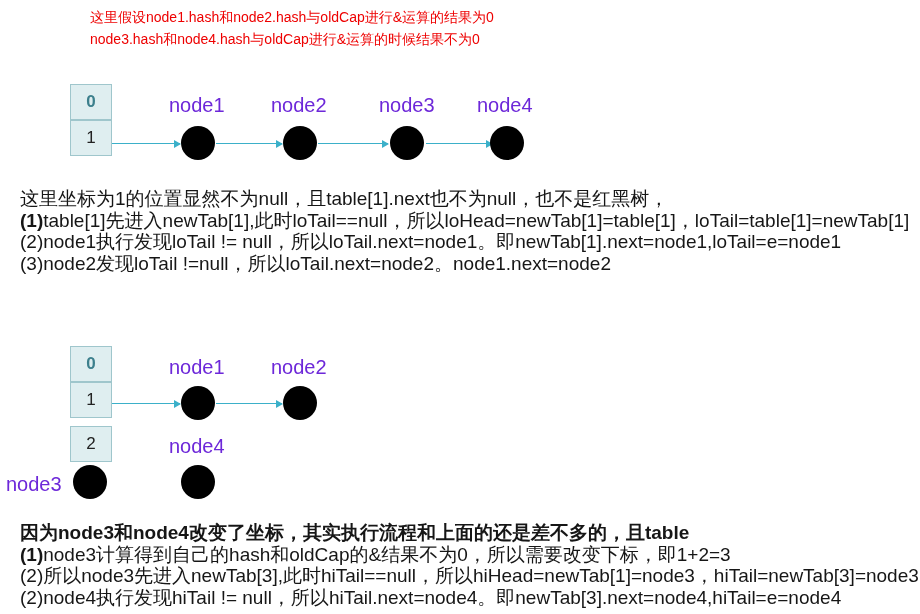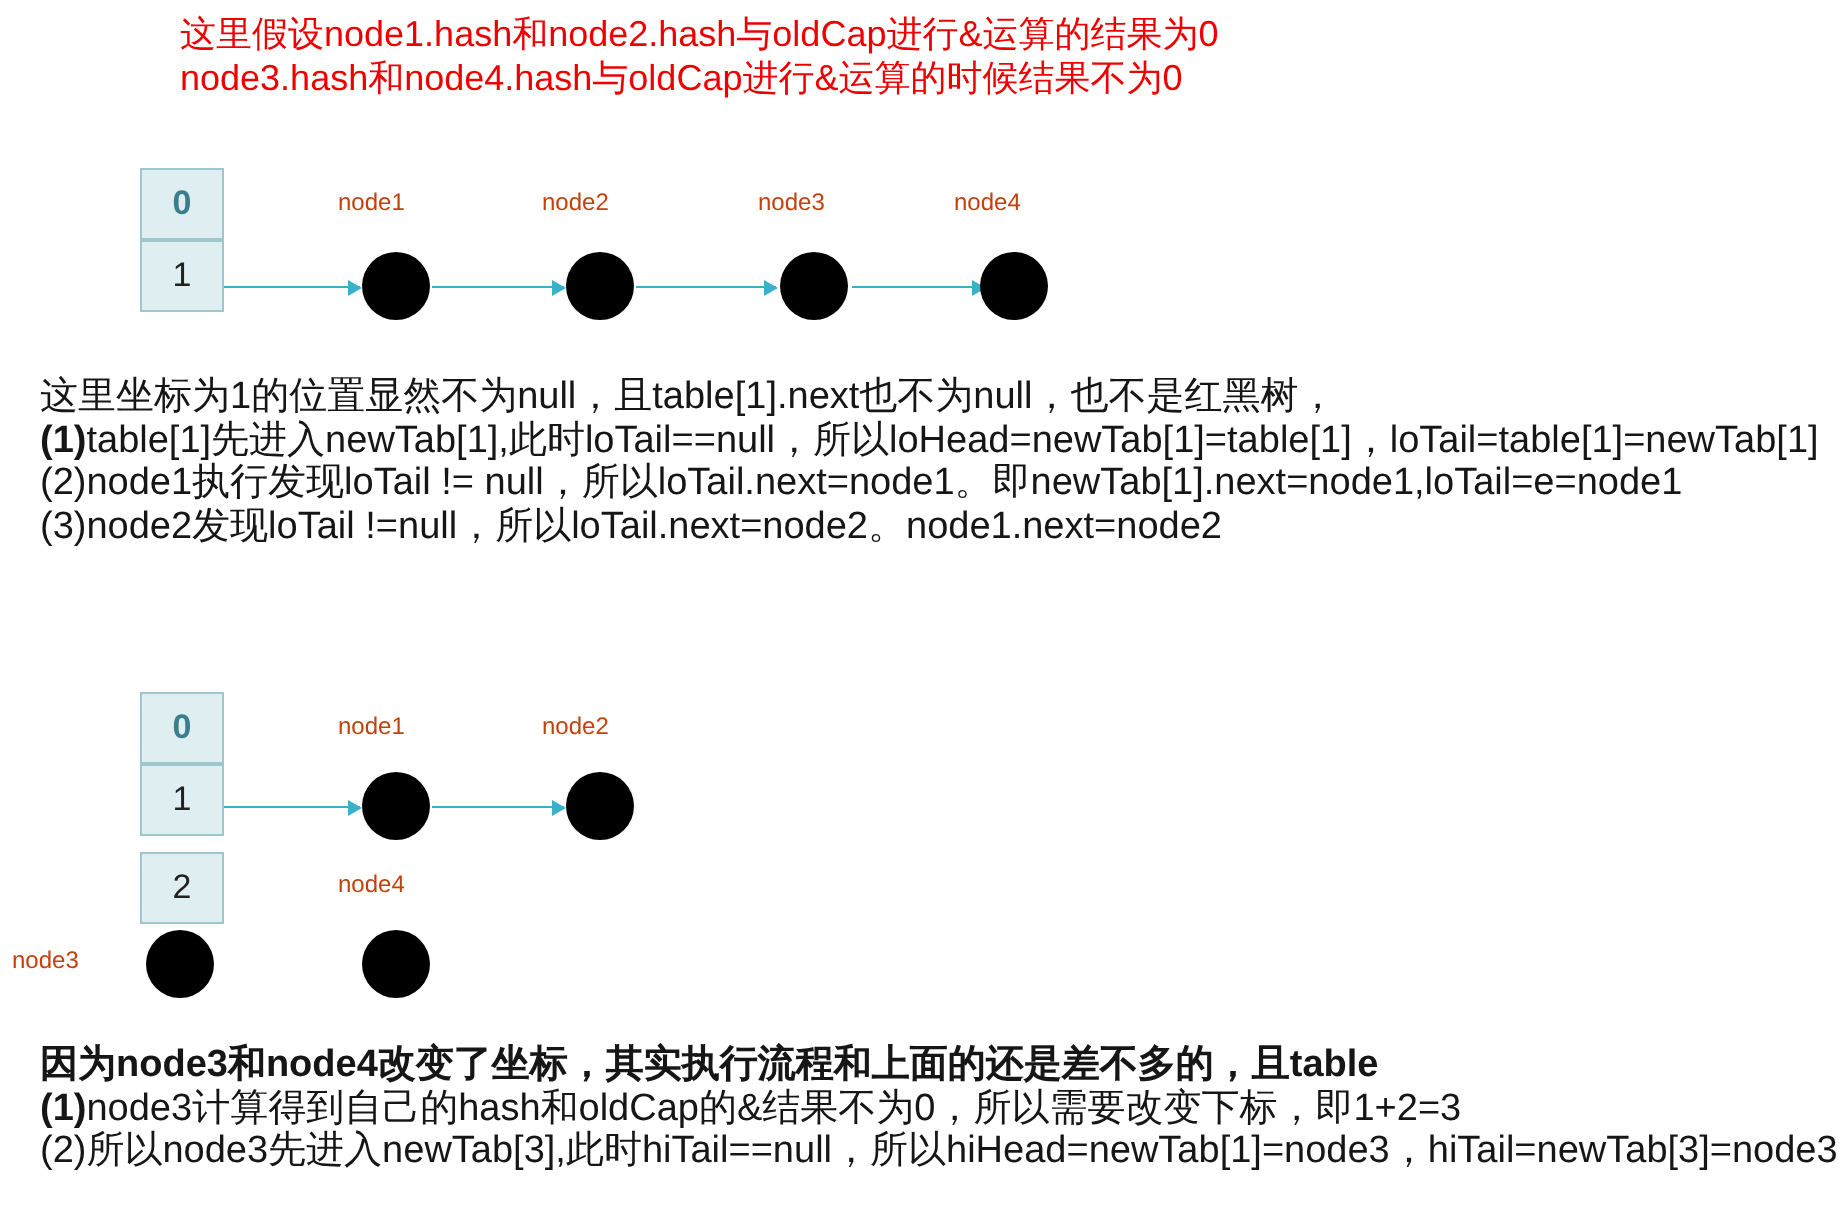--- a/index.html
+++ b/index.html
@@ -16,21 +16,21 @@
     overflow: hidden;
   }
   .abs { position: absolute; }
 
   
   .note-red {
     left: 90px;
     top: 6px;
     width: 700px;
     color: #ee0000;
-    font-size: 18px;
+    font-size: 14px;
     line-height: 22px;
   }
 
   
   .cell {
     width: 42px;
     height: 36px;
     background: #dfeef0;
     border: 1px solid #9fc6cc;
     box-sizing: border-box;
@@ -43,22 +43,22 @@
   .cell.idx0 { color: #3c7f8c; font-weight: bold; }
 
   
   .node {
     width: 34px;
     height: 34px;
     border-radius: 50%;
     background: #000000;
   }
   .node-label {
-    font-size: 12px;
-    color: #c2410c;
+    font-size: 20px;
+    color: #6d28d9;
     white-space: nowrap;
   }
 
   
   .arrow {
     height: 1px;
     background: #3bb0c9;
   }
   .arrow::after {
     content: "";
@@ -147,13 +147,16 @@
 <div class="abs para" style="left:20px; top:522px; width:895px;">
   <div>
     <b>因为node3和node4改变了坐标，其实执行流程和上面的还是差不多的，且table</b>
   </div>
   <div>
     <b>(1)</b><span>node3计算得到自己的hash和oldCap的&amp;结果不为0，所以需要改变下标，即1+2=3</span>
   </div>
   <div class="nowrap">
     <span>(2)所以node3先进入newTab[3],此时hiTail==null，所以</span><span class="u-red">hiHead</span><span>=newTab[1]=node3，hiTail=newTab[3]=node3</span>
   </div>
+  <div class="nowrap">
+    <span>(2)node4执行发现hiTail != null，所以</span><span class="u-red">hiTail.next</span><span>=node4。即newTab[3].next=node4,hiTail=e=node4</span>
+  </div>
 </div>
 
 </body></html>

